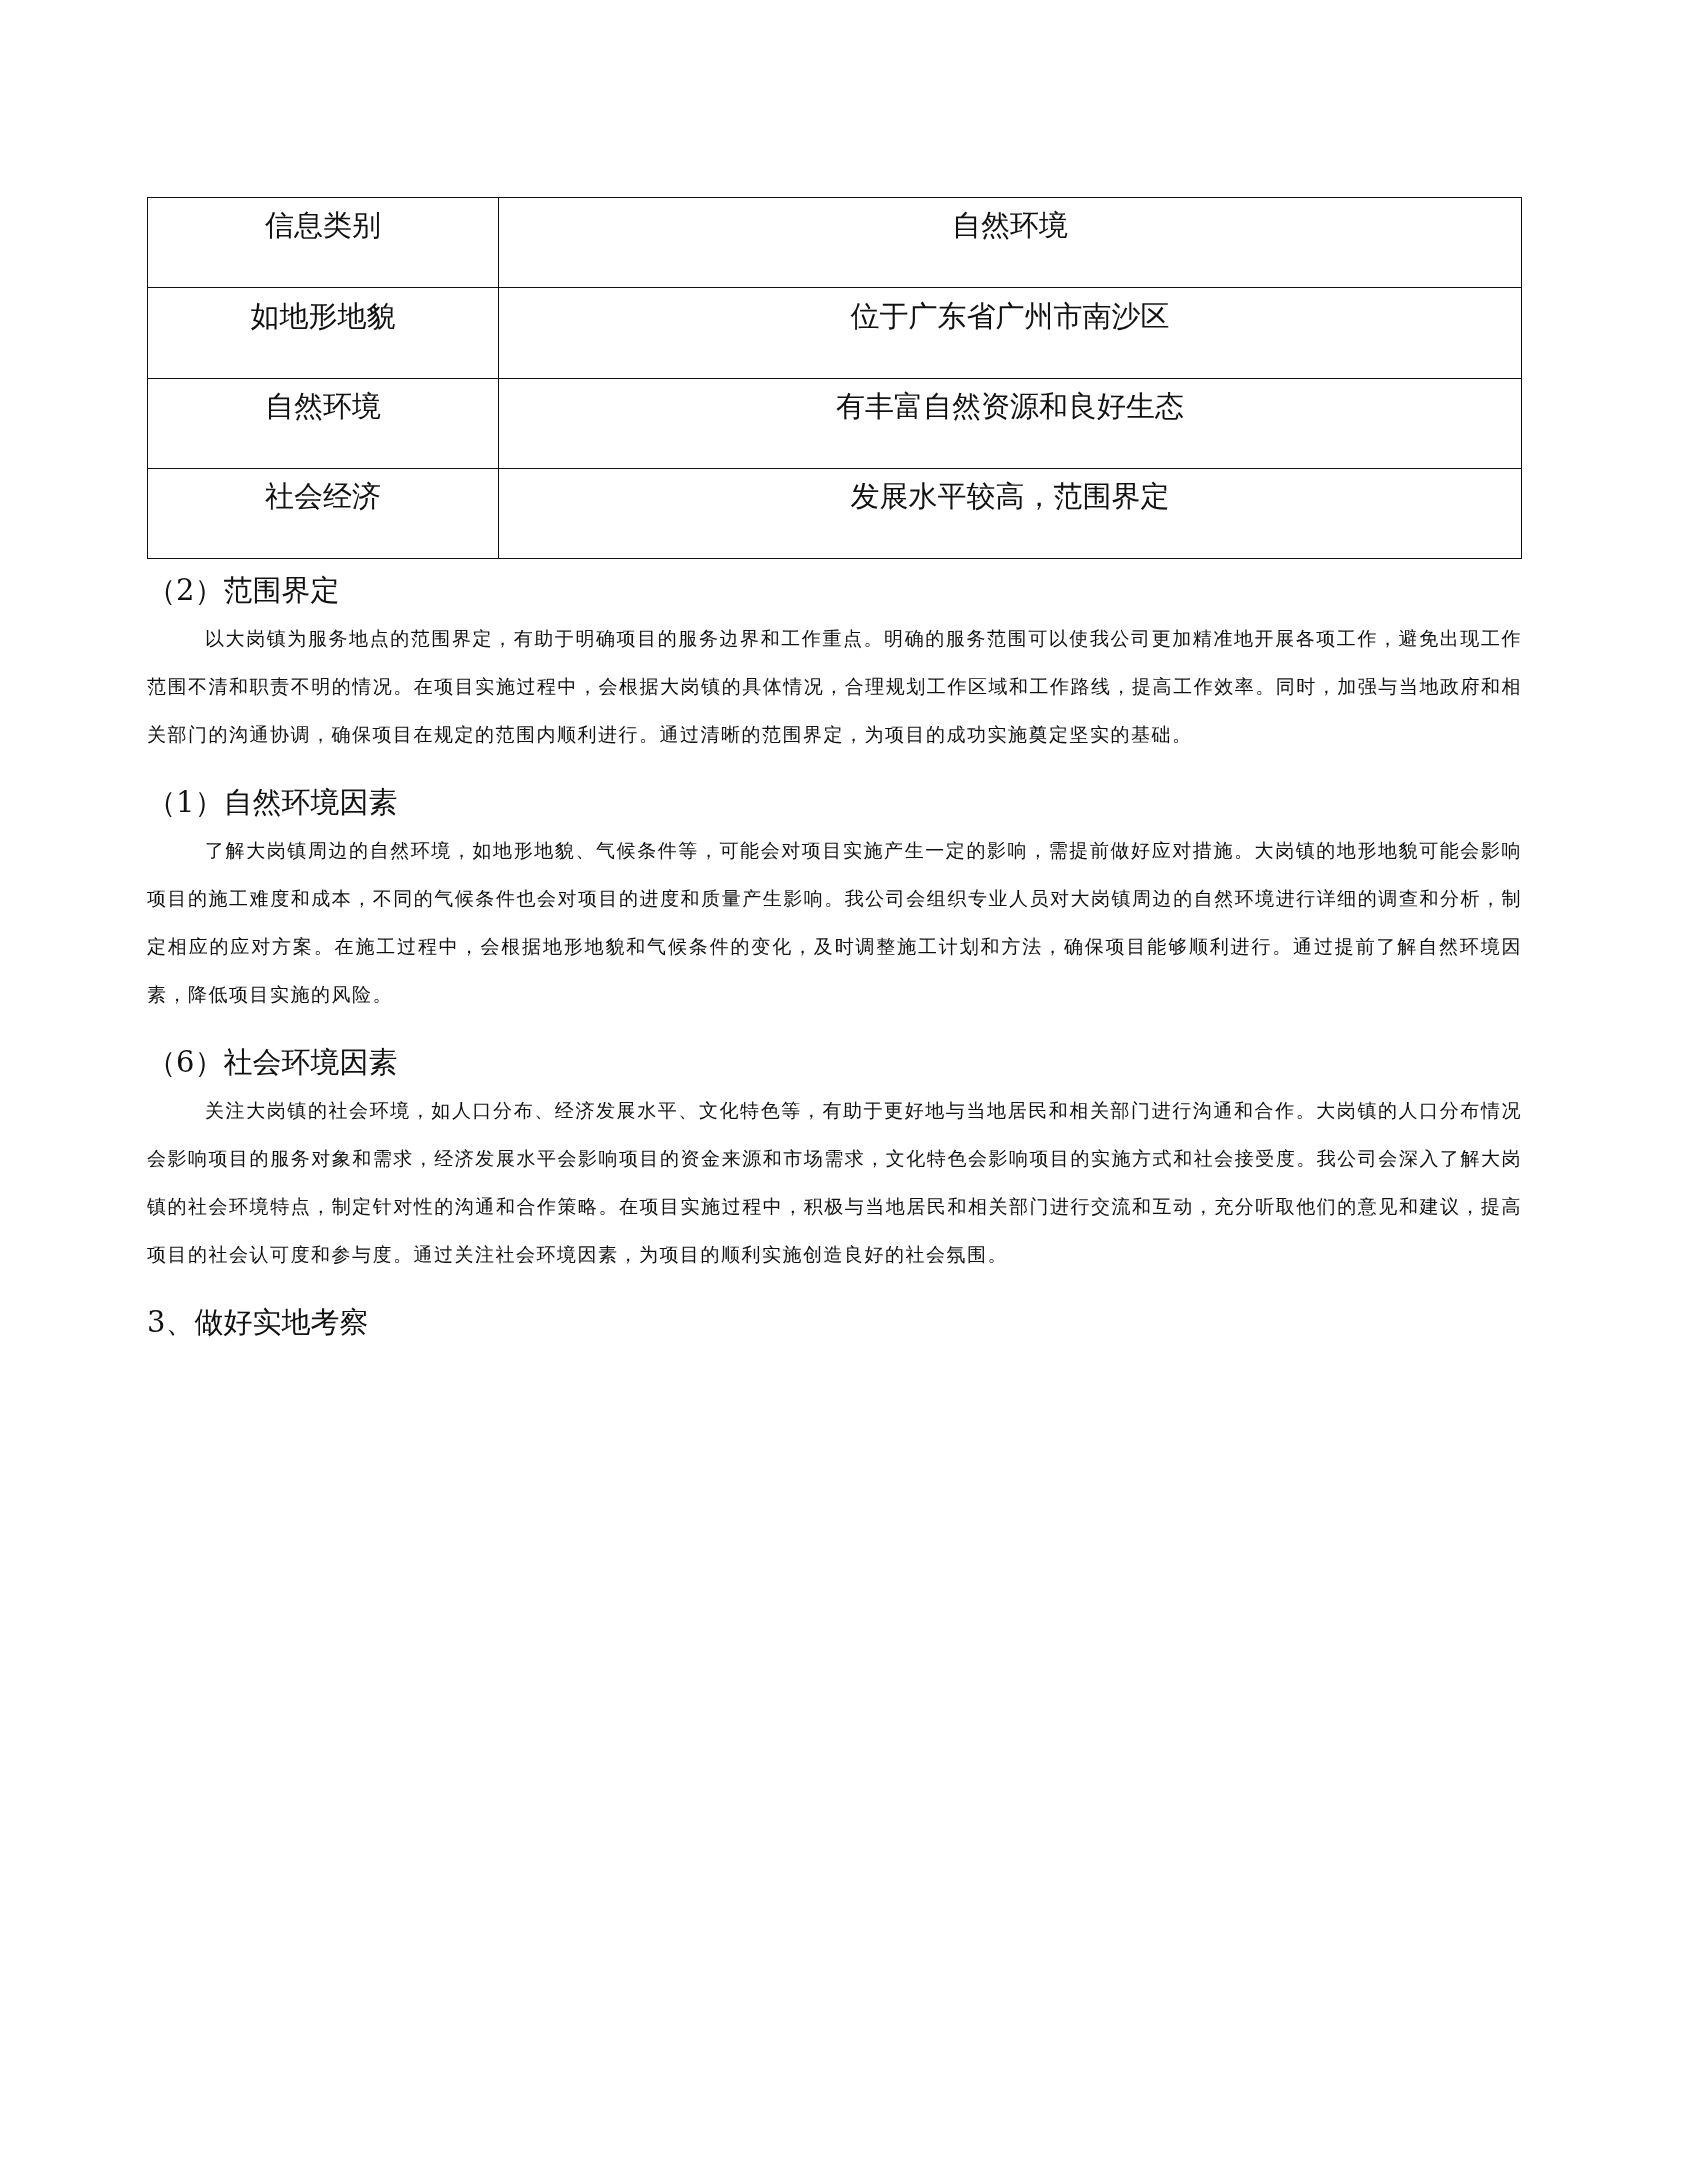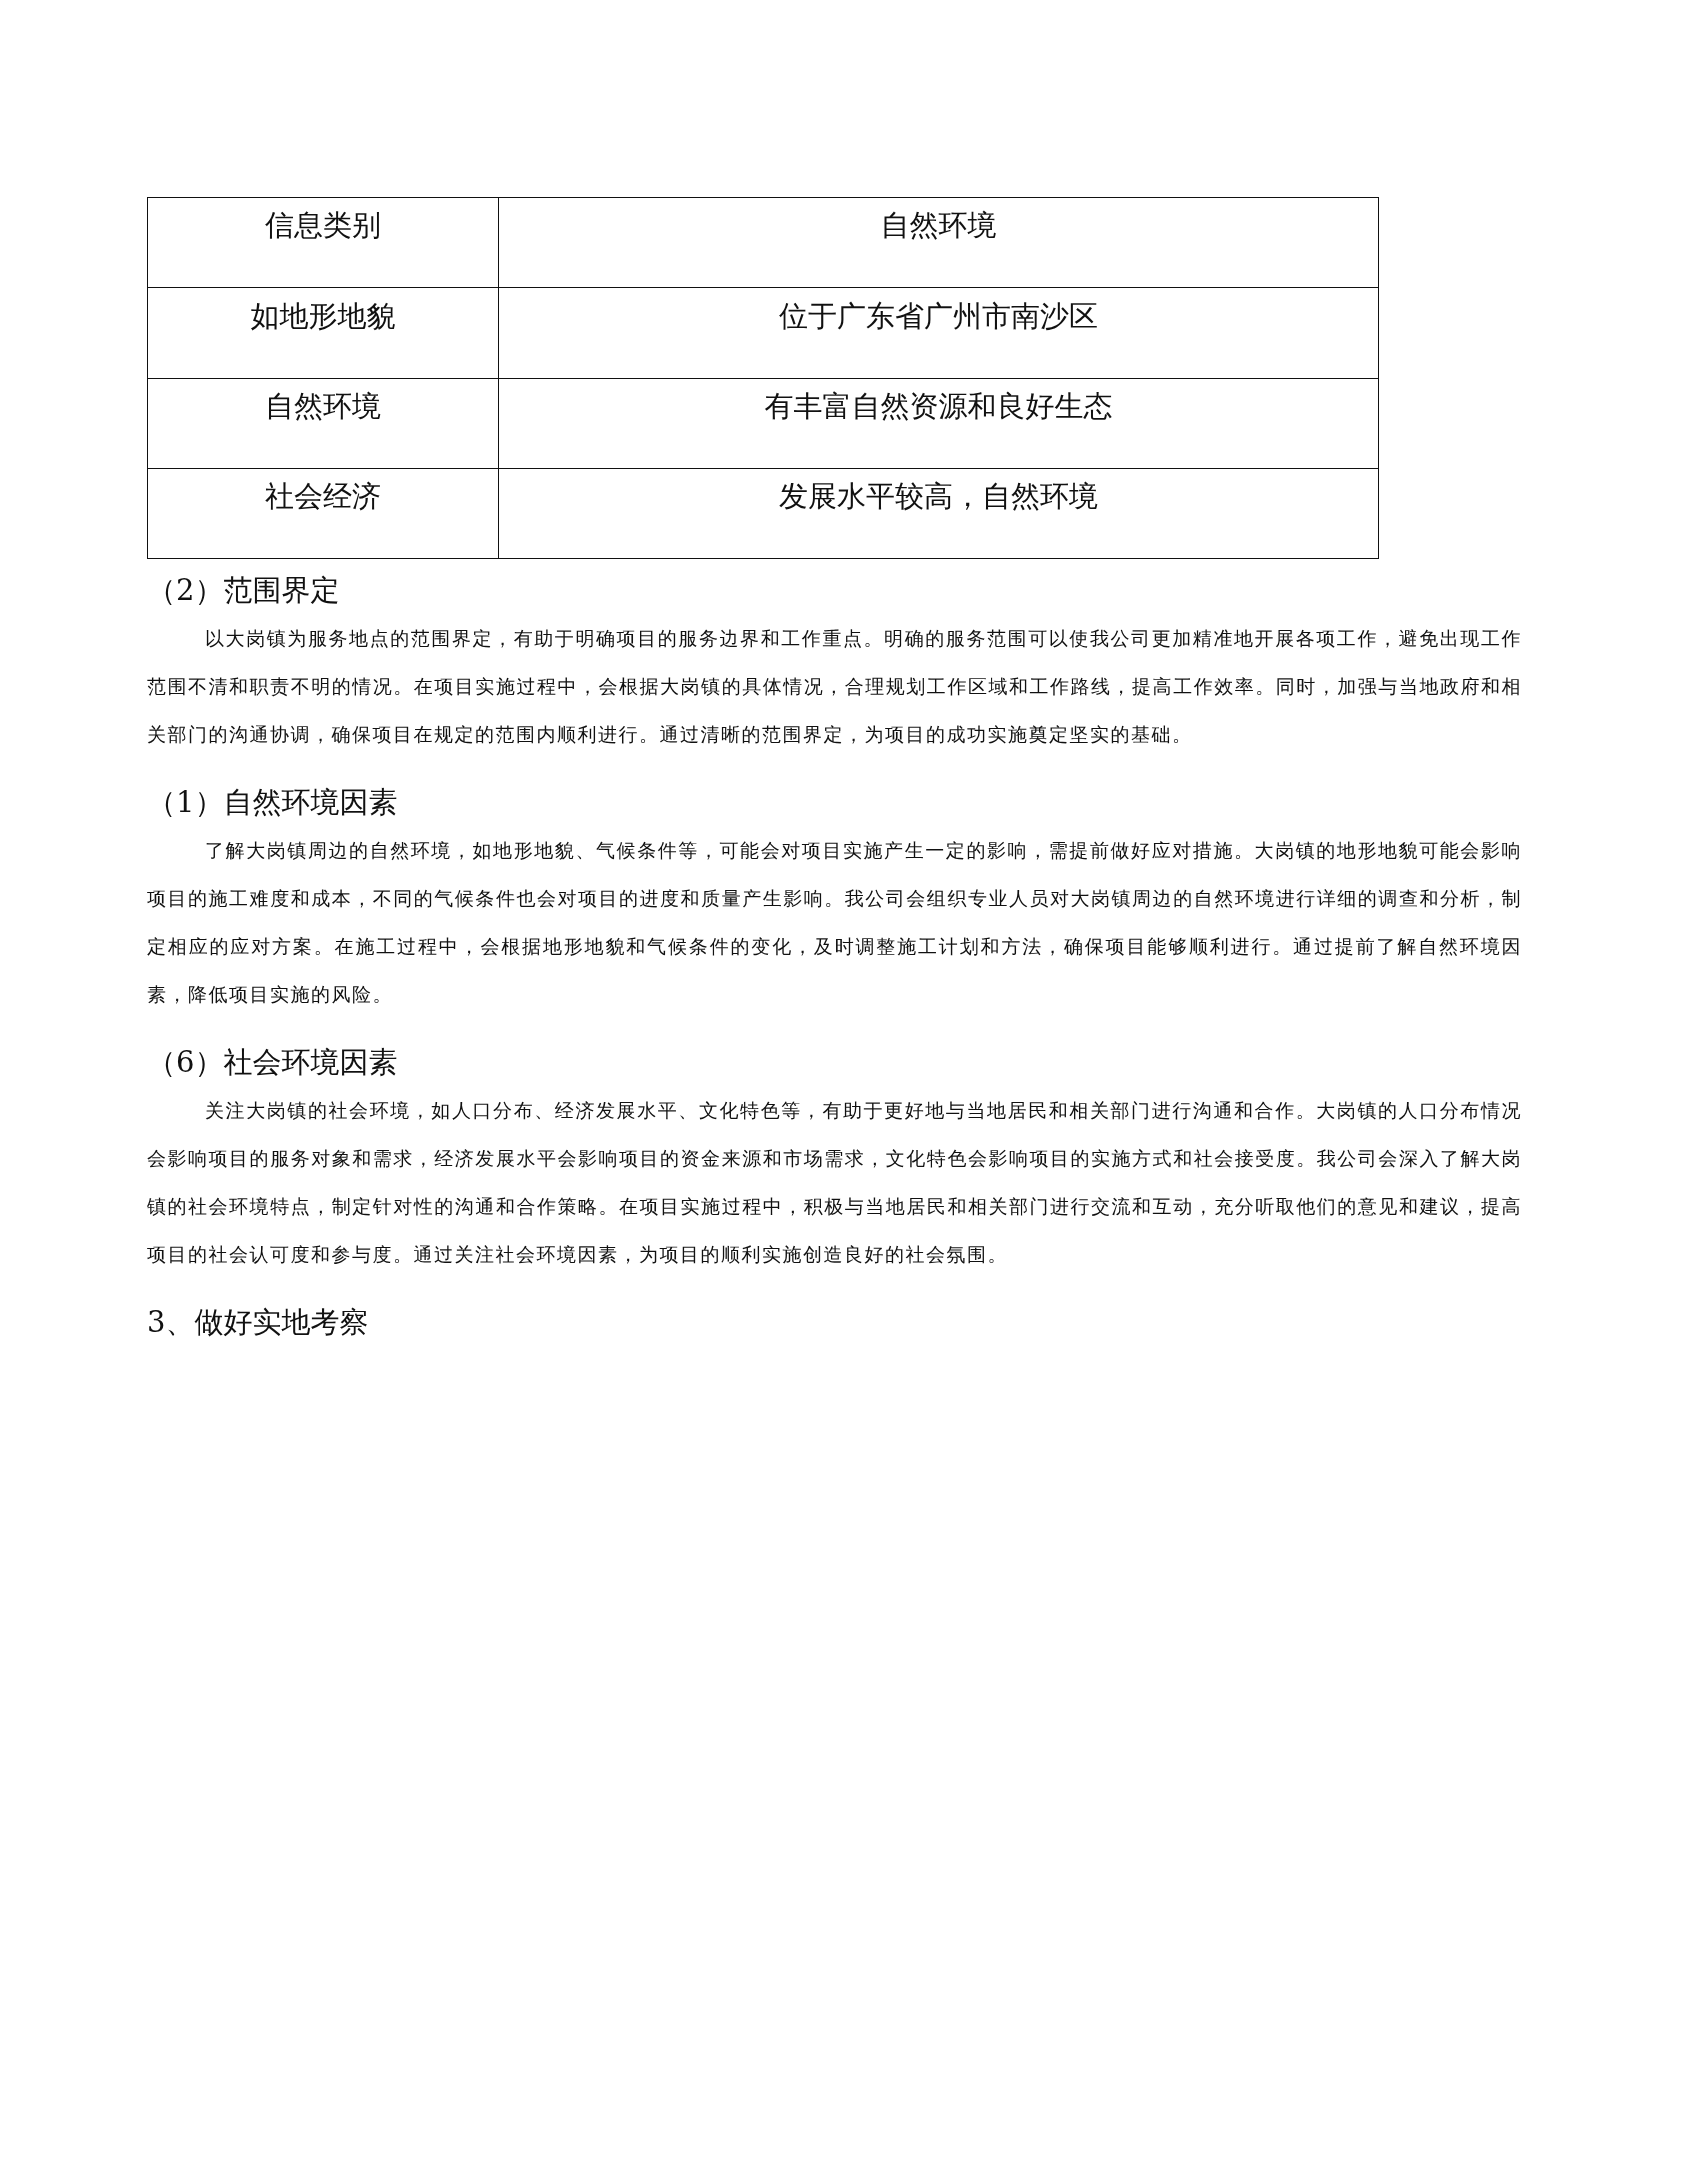--- a/index.html
+++ b/index.html
@@ -1,19 +1,19 @@
 <!DOCTYPE html>
 <html style="font-size:10.6px"><head>
 <meta charset="utf-8">
 <style>
   html, body { margin: 0; padding: 0; background: #ffffff; }
   body { width: 1687px; height: 2183px; position: relative; overflow: hidden;
          font-family: "DejaVu Serif", "Liberation Serif", serif; color: #111; }
   .page { position: absolute; left: 147px; top: 197px; width: 1375px; }
-  table.info { width: 1232px; border-collapse: collapse; table-layout: fixed; }
+  table.info { width: 1375px; border-collapse: collapse; table-layout: fixed; }
   table.info td { border: 1.3px solid #111; height: 79px; font-size: 29px;
                   text-align: center; vertical-align: top; padding-top: 9.3px; line-height: 37px; }
   table.info td.c1 { width: 348px; }
   .h { font-size: 29px; line-height: 48px; white-space: nowrap; }
   .para { font-size: 19px; line-height: 48px; text-indent: 58px; text-align: justify;
           letter-spacing: 1.5px; margin: 0; }
 </style>
 </head>
 <body>
 
@@ -28,21 +28,21 @@
     <tr>
       <td class="c1">如地形地貌</td>
       <td>位于广东省广州市南沙区</td>
     </tr>
     <tr>
       <td class="c1">自然环境</td>
       <td>有丰富自然资源和良好生态</td>
     </tr>
     <tr>
       <td class="c1">社会经济</td>
-      <td>发展水平较高，自然环境</td>
+      <td>发展水平较高，范围界定</td>
     </tr>
   </tbody>
     </table>
 
   <div style="height:6.6px"></div>
   <div class="h">（2）范围界定</div>
   <p class="para">以大岗镇为服务地点的范围界定，有助于明确项目的服务边界和工作重点。明确的服务范围可以使我公司更加精准地开展各项工作，避免出现工作范围不清和职责不明的情况。在项目实施过程中，会根据大岗镇的具体情况，合理规划工作区域和工作路线，提高工作效率。同时，加强与当地政府和相关部门的沟通协调，确保项目在规定的范围内顺利进行。通过清晰的范围界定，为项目的成功实施奠定坚实的基础。</p>
 
   <div style="height:20px"></div>
   <div class="h">（1）自然环境因素</div>

